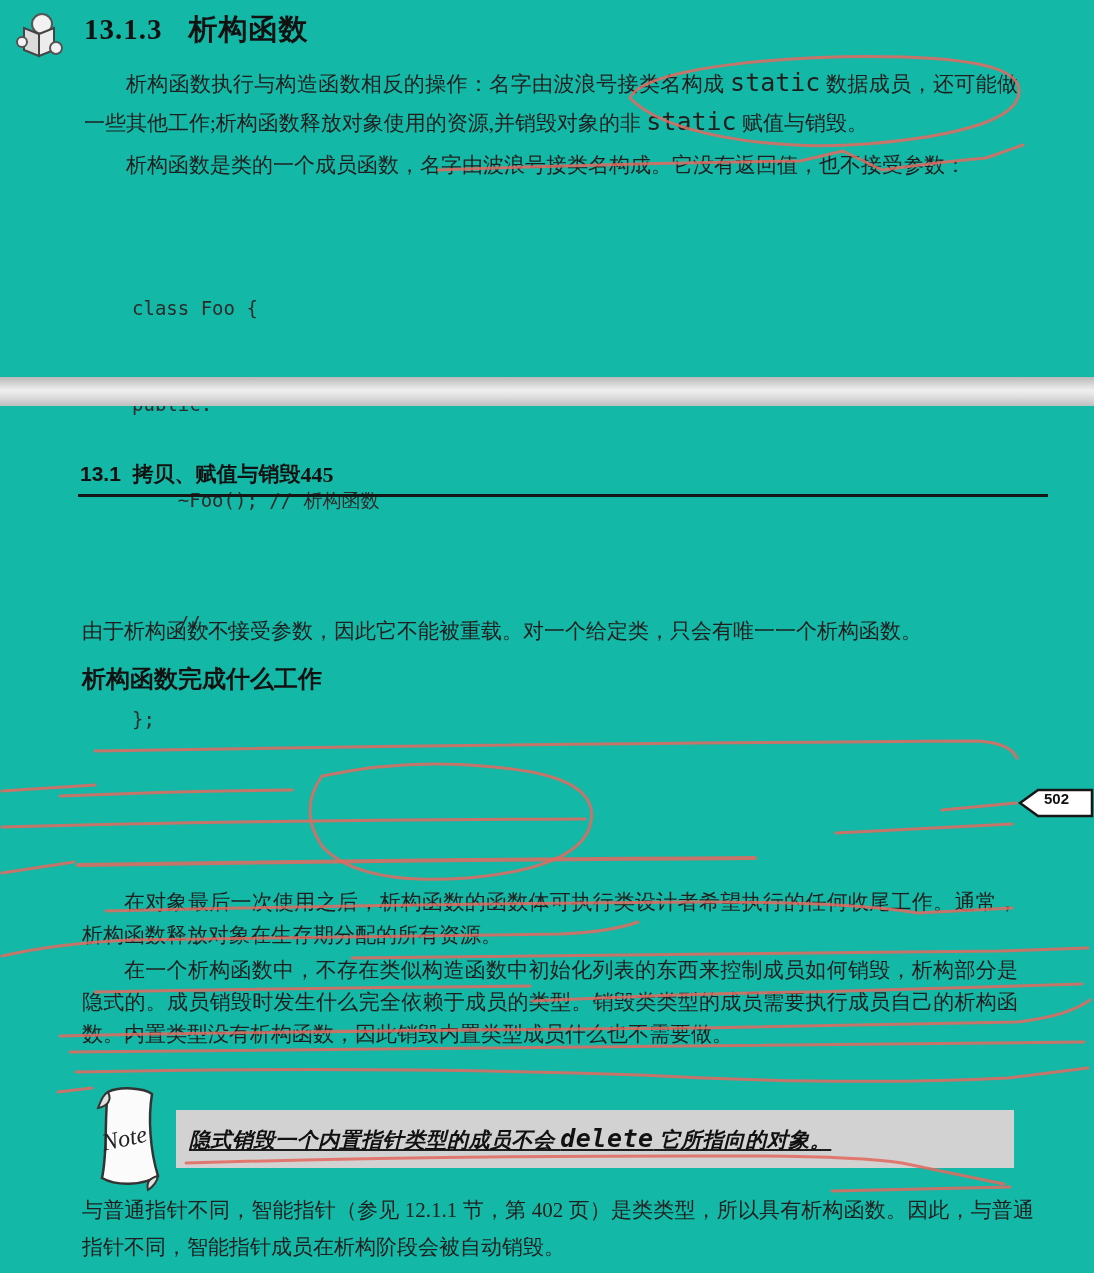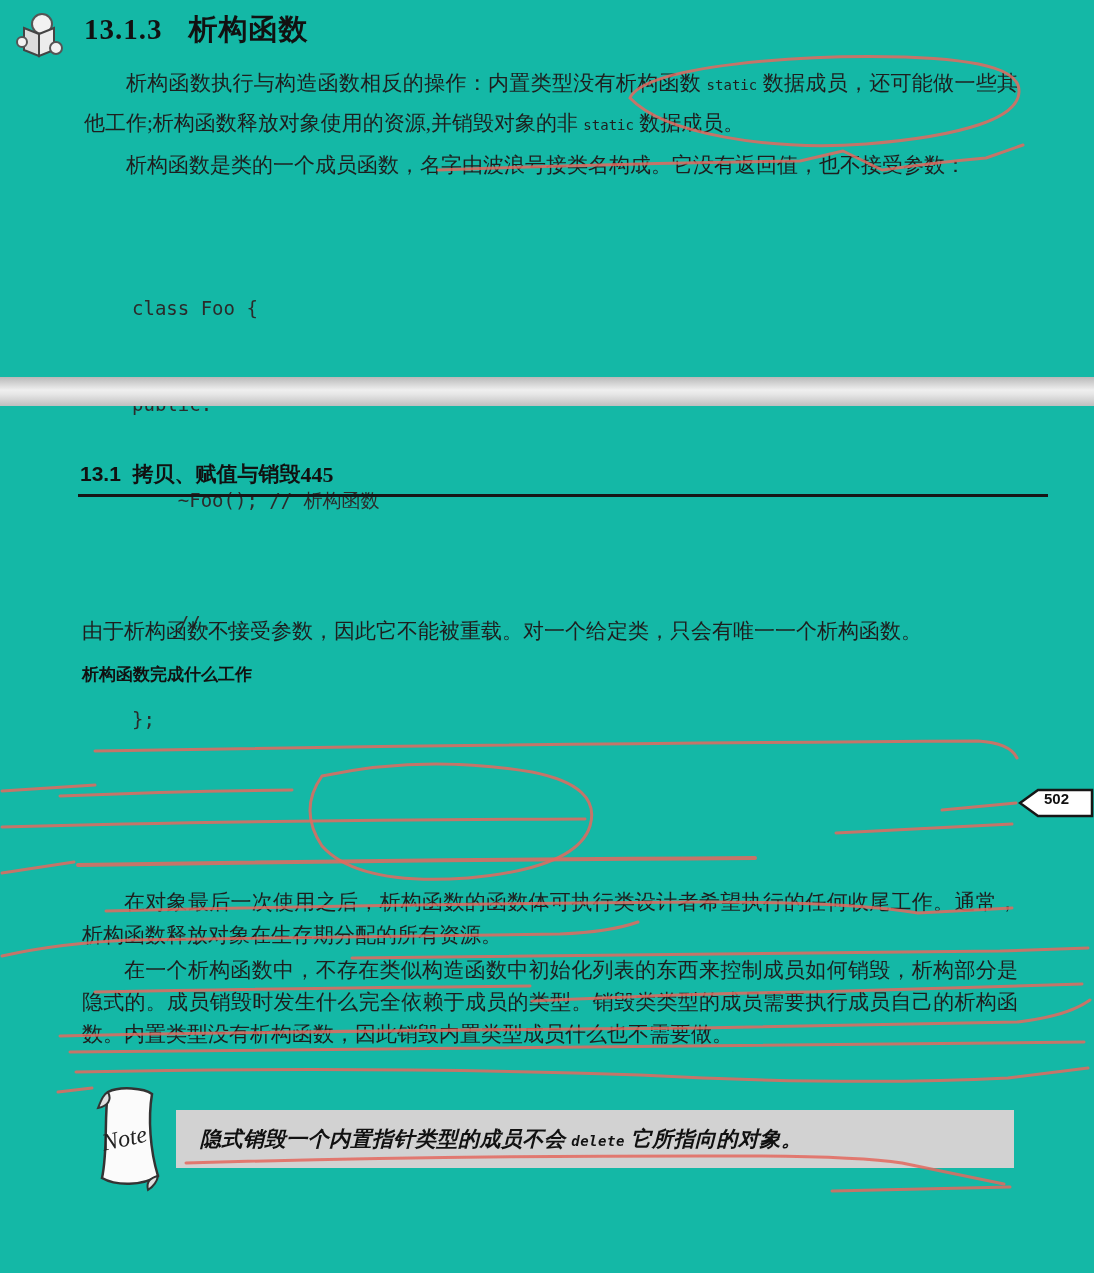--- a/index.html
+++ b/index.html
@@ -30,21 +30,21 @@
     text-align:justify;color:var(--ink);
   }
   .indent{text-indent:42px;}
   .code{
     font-family:"DejaVu Sans Mono","Liberation Mono",monospace;
     font-size:19px;line-height:32px;color:#2b2b2b;
     white-space:pre;
   }
   .code-inline{
     font-family:"DejaVu Sans Mono","Liberation Mono",monospace;
-    font-size:14px;
+    font-size:25px;
   }
   
   .divider-band{
     left:0;top:377px;width:1094px;height:29px;
     background:linear-gradient(to bottom,#b9b9b9 0%,#efefef 45%,#e6e6e6 60%,#bfbfbf 100%);
   }
   
   .running-header{
     left:80px;top:458px;width:968px;height:30px;
     font-family:"Liberation Sans","DejaVu Sans",sans-serif;
@@ -54,38 +54,38 @@
   .running-header .pageno{
     font-family:"Liberation Serif","DejaVu Serif",serif;
     font-weight:bold;font-size:22px;margin-top:48px;
   }
   .header-rule{
     left:78px;top:494px;width:970px;height:3px;background:#161616;
   }
   .subheading{
     left:82px;top:663px;
     font-family:"Liberation Sans","DejaVu Sans",sans-serif;
-    font-weight:bold;font-size:17px;color:#111;
+    font-weight:bold;font-size:24px;color:#111;
   }
   
   .margin-marker{
     left:1018px;top:786px;width:76px;height:34px;
   }
   .margin-marker svg{display:block;}
   .margin-marker .mtext{
     position:absolute;left:26px;top:4px;
     font-family:"Liberation Sans",sans-serif;
     font-size:15px;font-weight:bold;color:#111;
   }
   
   .note-box{
     left:176px;top:1110px;width:838px;height:58px;
     background:var(--note-bg);
     display:flex;align-items:center;
-    padding-left:24px;box-sizing:border-box;
+    padding-left:13px;box-sizing:border-box;text-decoration:underline;
   }
   .note-box .note-text{
     font-size:21px;font-weight:bold;font-style:italic;
     color:#111;letter-spacing:.5px;
   }
   .note-icon{left:78px;top:1084px;}
   
   .pen-overlay{
     left:0;top:0;width:1094px;height:1273px;
     pointer-events:none;
@@ -103,21 +103,21 @@
     <path d="M12 16 L27 22 L27 44 L12 38 Z" fill="#dcdcdc" stroke="#444" stroke-width="2"></path>
     <path d="M42 16 L27 22 L27 44 L42 38 Z" fill="#ececec" stroke="#444" stroke-width="2"></path>
     <circle cx="10" cy="30" r="5" fill="#f2f2f2" stroke="#555" stroke-width="2"></circle>
     <circle cx="44" cy="36" r="6" fill="#f2f2f2" stroke="#555" stroke-width="2"></circle>
   </svg>
 
   <div class="abs section-heading">
     <span class="num">13.1.3</span><span>析构函数</span>
   </div>
 
-  <div class="abs body-para indent" style="left:84px;top:64px;width:934px"><span>析构函数执行与构造函数相反的操作：内置类型没有析构函数 </span><span class="code-inline">static</span><span> 数据成员，还可能做一些其他工作;析构函数释放对象使用的资源,并销毁对象的非 </span><span class="code-inline">static</span><span> 数据成员。</span></div>
+  <div class="abs body-para indent" style="left:84px;top:64px;width:934px"><span>析构函数执行与构造函数相反的操作：名字由波浪号接类名构成 </span><span class="code-inline">static</span><span> 数据成员，还可能做一些其他工作;析构函数释放对象使用的资源,并销毁对象的非 </span><span class="code-inline">static</span><span> 赋值与销毁。</span></div>
 
   <div class="abs body-para indent" style="left:84px;top:146px;width:934px">析构函数是类的一个成员函数，名字由波浪号接类名构成。它没有返回值，也不接受参数：</div>
 
   <div class="abs code" style="left:132px;top:228px">
     <div>class Foo {</div>
     <div>public:</div>
     <div>    ~Foo(); // 析构函数</div>
   </div>
 
   <div class="abs divider-band"></div>
@@ -155,20 +155,21 @@
     <path d="M30 8 C42 2 66 4 74 10 C70 34 72 66 80 92 C64 102 38 102 24 94 C30 66 26 34 30 8 Z" fill="#fbfbfb" stroke="#333" stroke-width="2.5"></path>
     <path d="M30 8 C34 16 30 22 20 24 C24 14 26 10 30 8 Z" fill="#e0e0e0" stroke="#333" stroke-width="2"></path>
     <path d="M80 92 C72 94 68 98 70 106 C76 102 79 98 80 92 Z" fill="#e0e0e0" stroke="#333" stroke-width="2"></path>
     <text x="48" y="62" font-family="Liberation Serif,serif" font-style="italic" font-size="24" fill="#222" text-anchor="middle" transform="rotate(-12 48 62)">Note</text>
   </svg>
 
   <div class="abs note-box">
     <span class="note-text"><span>隐式销毁一个内置指针类型的成员不会 </span><span class="code-inline">delete</span><span> 它所指向的对象。</span></span>
   </div>
 
+  <div class="abs body-para" style="left:82px;top:1192px;width:952px;line-height:37px">与普通指针不同，智能指针（参见 12.1.1 节，第 402 页）是类类型，所以具有析构函数。因此，与普通指针不同，智能指针成员在析构阶段会被自动销毁。</div>
 
   <svg class="abs pen-overlay" width="1094" height="1273" viewBox="0 0 1094 1273">
 
     <path class="annot" d="M630 98 C644 66 800 54 905 57 C990 60 1020 72 1019 92 C1018 118 964 136 866 144 C770 151 664 134 630 98"></path>
 
     <path class="annot" d="M438 170 Q620 163 800 161 L843 151 L882 170 Q940 162 986 158 L1023 145"></path>
 
     <path class="annot" d="M95 751 Q500 744 978 741 Q1010 743 1017 758"></path>
     <path class="annot" d="M2 791 L95 785"></path>
     <path class="annot" d="M60 796 Q180 791 292 790"></path>

